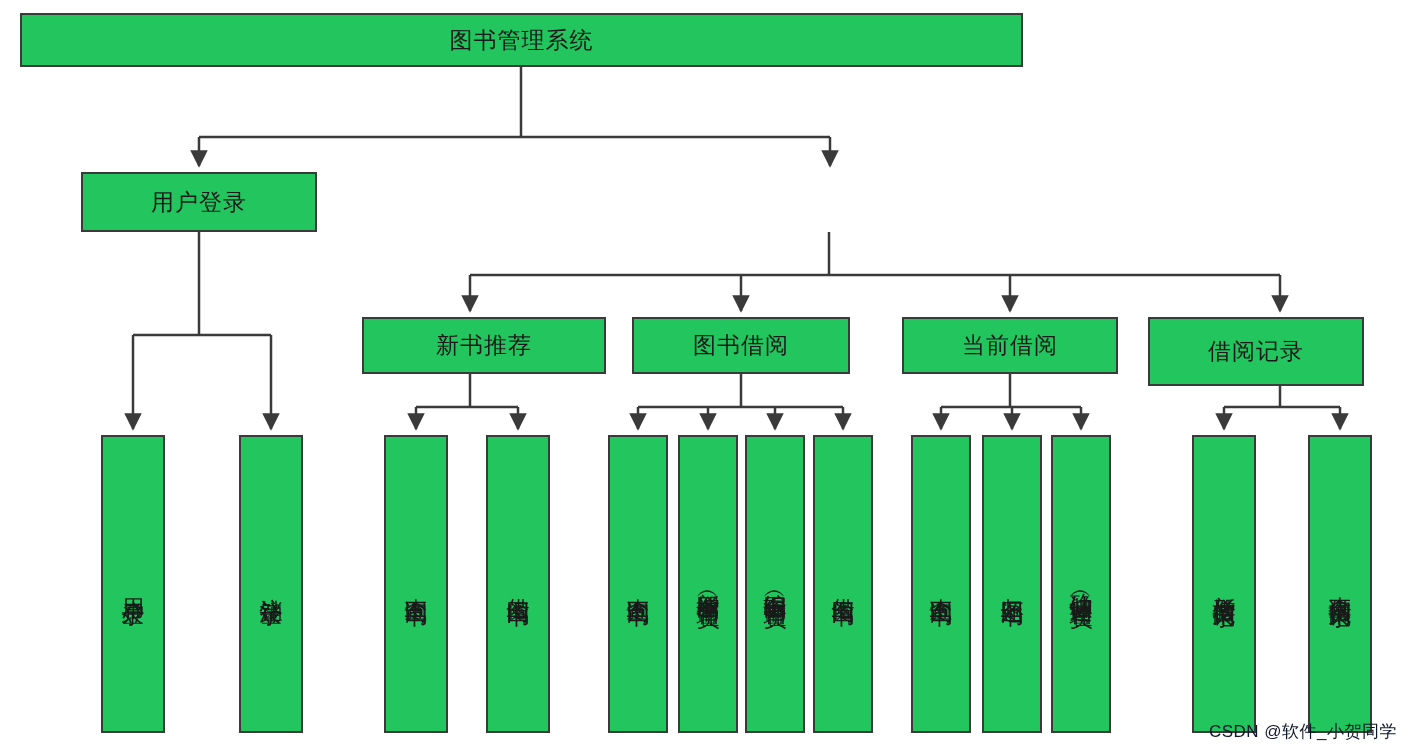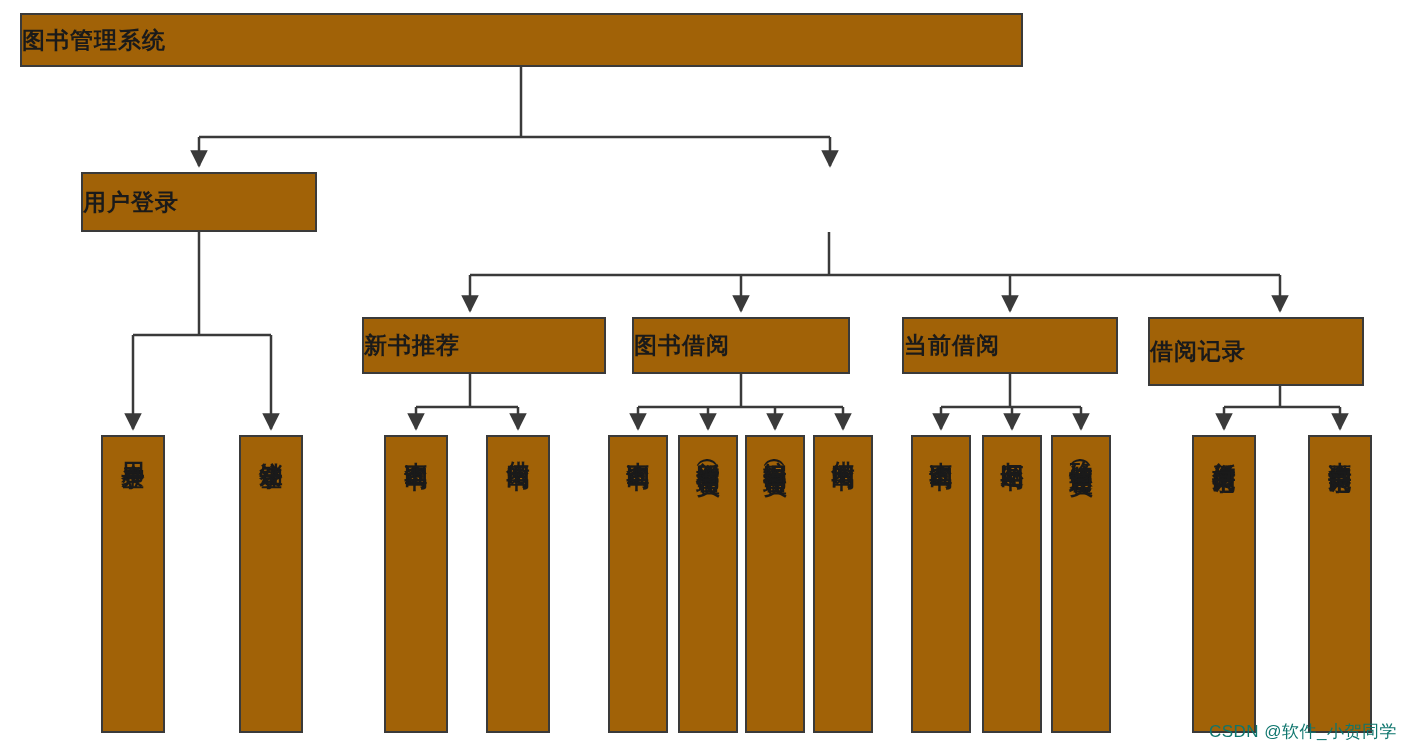--- a/index.html
+++ b/index.html
@@ -14,27 +14,26 @@
     position: relative;
     width: 1405px;
     height: 747px;
     background: #ffffff;
     overflow: hidden;
   }
   .node {
     position: absolute;
     box-sizing: border-box;
     border: 2.5px solid #3a3a3a;
-    background: #a16207;
+    background: #22c55e;
     display: flex;
     align-items: center;
-    justify-content: flex-start;
+    justify-content: center;
     color: #1a1a1a;
     text-align: center;
-    font-weight: bold;
   }
   .node.h {
     font-size: 23px;
     letter-spacing: 1px;
   }
   .node.v {
     writing-mode: vertical-rl;
     text-orientation: upright;
     font-size: 23px;
     letter-spacing: 2px;
@@ -61,21 +60,21 @@
     fill: none;
   }
   .ahead {
     fill: #3a3a3a;
   }
   #watermark {
     position: absolute;
     right: 8px;
     bottom: 4px;
     font-size: 17px;
-    color: #0f766e;
+    color: #0f172a;
     letter-spacing: 0.5px;
     white-space: nowrap;
   }
 </style>
 </head>
 <body>
 
 <div id="canvas">
 
   <svg class="links" viewBox="0 0 1405 747" xmlns="http://www.w3.org/2000/svg">

